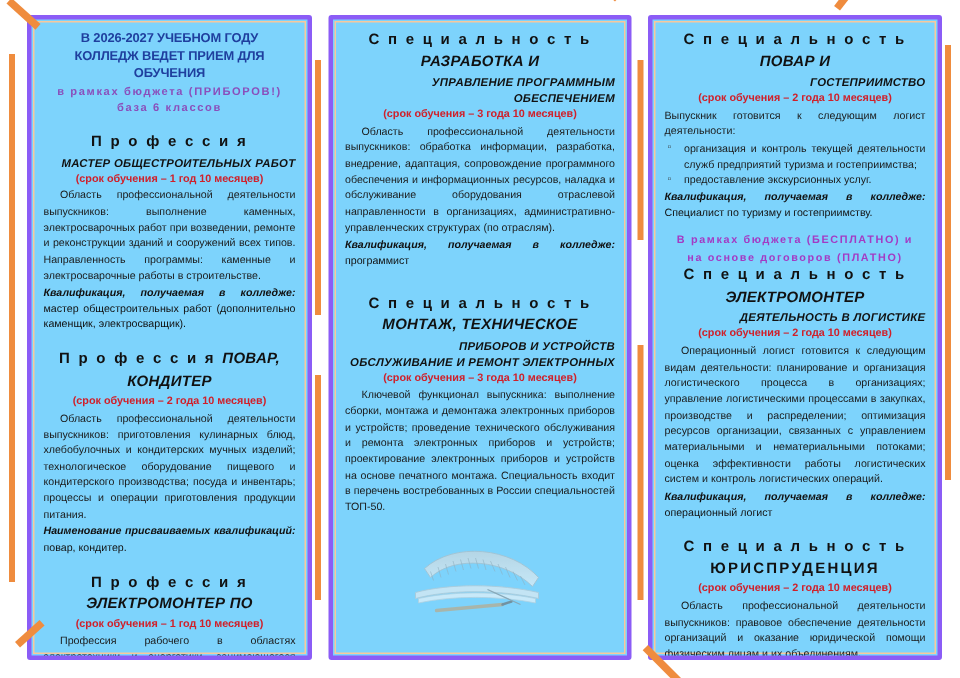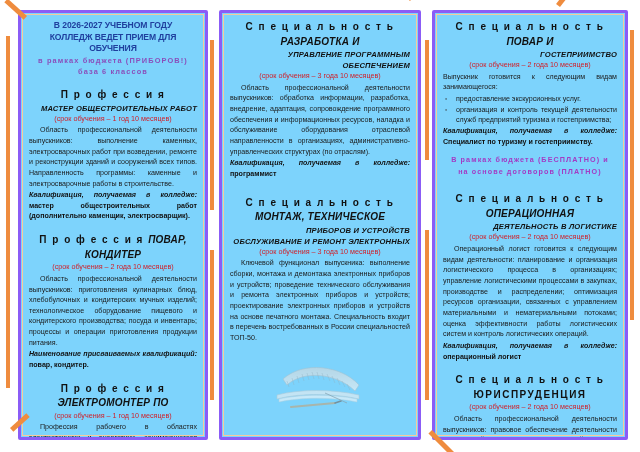--- a/index.html
+++ b/index.html
@@ -177,21 +177,21 @@
     color: #111111;
     font-weight: bold;
     font-style: italic;
     font-size: 7.6px;
     text-align: right;
     line-height: 1.45;
     letter-spacing: 0.2px;
   }
   .duration {
     color: #d0202a;
-    font-weight: normal;
+    font-weight: bold;
     font-size: 7.2px;
     text-align: center;
     line-height: 1.5;
     margin-bottom: 1px;
   }
   .body-text {
     color: #1a1a1a;
     font-size: 7.1px;
     line-height: 1.5;
     text-align: justify;
@@ -204,21 +204,21 @@
     font-size: 7.1px;
     line-height: 1.5;
     text-align: justify;
     margin: 0;
   }
   .qual i {
     font-style: italic;
     font-weight: bold;
   }
   .qual b {
-    font-weight: bold;
+    font-weight: normal;
   }
   .bullet-line {
     color: #1a1a1a;
     font-size: 7.1px;
     line-height: 1.5;
     text-align: justify;
     margin: 0;
     padding-left: 13px;
     position: relative;
   }
@@ -230,21 +230,21 @@
     color: #333;
     font-size: 7px;
   }
   .budget-note {
     color: #a33bc4;
     font-weight: bold;
     font-size: 7.2px;
     text-align: center;
     letter-spacing: 1.1px;
     line-height: 1.6;
-    margin: 7px 0 15px 0;
+    margin: 7px 0 0 0;
   }
   .gap-md { height: 11px; }
   .gap-lg { height: 16px; }
 
   
   .books-img {
     margin: 16px auto 0 auto;
     width: 115px;
     height: 52px;
     position: relative;
@@ -368,33 +368,33 @@
     </div>
   </div>
 
   <div class="col" id="col-right">
     <div class="col-inner">
 
       <div>
         <div class="title-label"><span>С п е ц и а л ь н о с т ь</span> <span class="title-name">ПОВАР И</span></div>
         <div class="title-cont">ГОСТЕПРИИМСТВО</div>
         <div class="duration">(срок обучения – 2 года 10 месяцев)</div>
-        <p class="body-text noindent">Выпускник готовится к следующим видам занимающегося:</p>
+        <p class="body-text noindent">Выпускник готовится к следующим логист деятельности:</p>
+        <p class="bullet-line">организация и контроль текущей деятельности служб предприятий туризма и гостеприимства;</p>
         <p class="bullet-line">предоставление экскурсионных услуг.</p>
-        <p class="bullet-line">организация и контроль текущей деятельности служб предприятий туризма и гостеприимства;</p>
         <p class="qual"><i>Квалификация, получаемая в колледже:</i> <b>Специалист по туризму и гостеприимству.</b></p>
       </div>
 
       <div class="budget-note">
         <div>В рамках бюджета (БЕСПЛАТНО) и</div>
         <div>на основе договоров (ПЛАТНО)</div>
       </div>
 
       <div>
-        <div class="title-label"><span>С п е ц и а л ь н о с т ь</span> <span class="title-name">ОПЕРАЦИОННАЯ</span></div>
+        <div class="title-label"><span>С п е ц и а л ь н о с т ь</span> <span class="title-name">ЭЛЕКТРОМОНТЕР</span></div>
         <div class="title-cont">ДЕЯТЕЛЬНОСТЬ В ЛОГИСТИКЕ</div>
         <div class="duration">(срок обучения – 2 года 10 месяцев)</div>
         <p class="body-text">Операционный логист готовится к следующим видам деятельности: планирование и организация логистического процесса в организациях; управление логистическими процессами в закупках, производстве и распределении; оптимизация ресурсов организации, связанных с управлением материальными и нематериальными потоками; оценка эффективности работы логистических систем и контроль логистических операций.</p>
         <p class="qual"><i>Квалификация, получаемая в колледже:</i> <b>операционный логист</b></p>
       </div>
 
       <div class="gap-md"></div>
 
       <div>
         <div class="title-label"><span>С п е ц и а л ь н о с т ь</span> <span>ЮРИСПРУДЕНЦИЯ</span></div>

